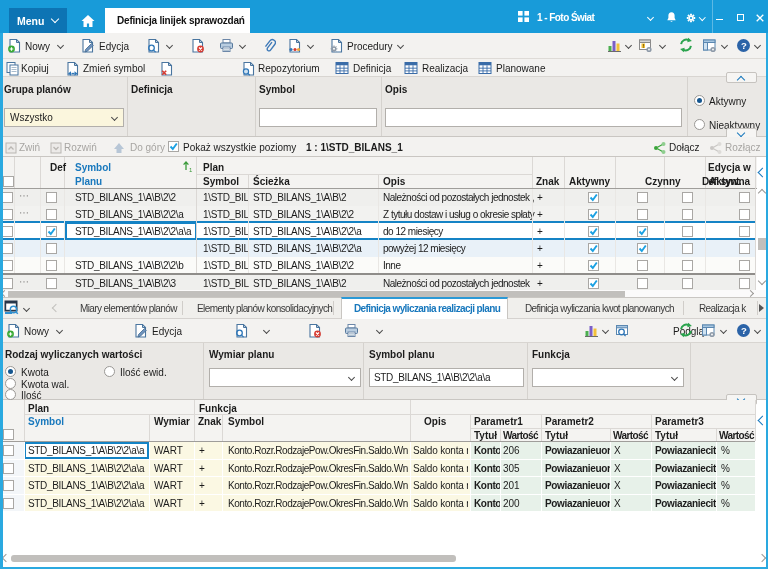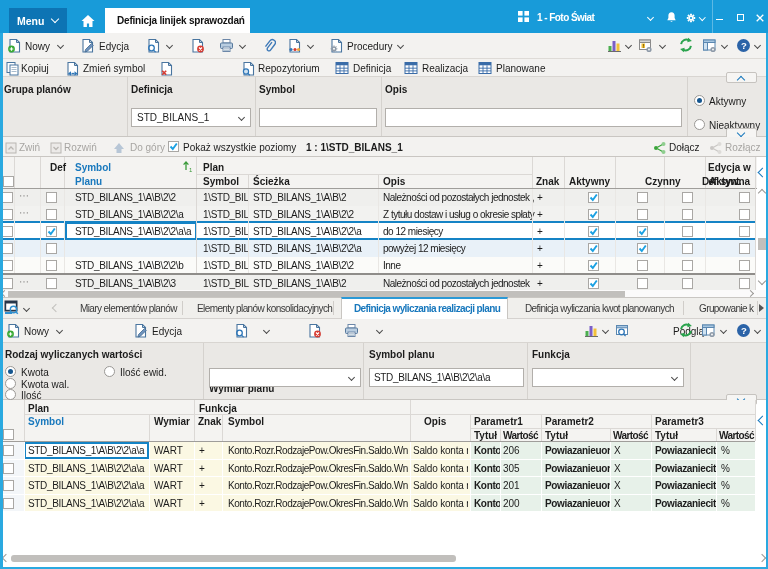--- a/index.html
+++ b/index.html
@@ -210,22 +210,22 @@
 <div class="ab" style="left:0px;top:77px;width:768px;height:60px;background:#eae8e5;"></div>
 <div class="ab" style="left:0px;top:136px;width:768px;height:1px;background:#c9c6c2"></div>
 <div class="ab" style="left:127px;top:77px;width:1px;height:59px;background:#d5d2ce"></div>
 <div class="ab" style="left:255px;top:77px;width:1px;height:59px;background:#d5d2ce"></div>
 <div class="ab" style="left:381px;top:77px;width:1px;height:59px;background:#d5d2ce"></div>
 <div class="ab" style="left:687px;top:77px;width:1px;height:59px;background:#d5d2ce"></div>
 <div class="ab b" style="left:4px;top:84px;white-space:nowrap;">Grupa planów</div>
 <div class="ab b" style="left:131px;top:84px;white-space:nowrap;">Definicja</div>
 <div class="ab b" style="left:259px;top:84px;white-space:nowrap;">Symbol</div>
 <div class="ab b" style="left:385px;top:84px;white-space:nowrap;">Opis</div>
-<div class="ab" style="left:131px;top:108px;width:120px;height:19px;background:#fff;border:1px solid #b2afab;box-sizing:border-box">
-      <div style="position:absolute;left:5px;top:3px;white-space:nowrap">STD_BILANS_1</div>
+<div class="ab" style="left:4px;top:108px;width:120px;height:19px;background:#fbf6dd;border:1px solid #b2afab;box-sizing:border-box">
+      <div style="position:absolute;left:5px;top:3px;white-space:nowrap">Wszystko</div>
       <div style="position:absolute;right:6px;top:6px">
         <span style="display:block;width:4px;height:4px;border-right:1.2px solid #4b4b4b;border-bottom:1.2px solid #4b4b4b;transform:rotate(45deg);position:relative;top:0px"></span>
       </div>
     </div>
 <div class="ab" style="left:259px;top:108px;width:118px;height:19px;background:#fff;border:1px solid #b2afab;box-sizing:border-box"></div>
 <div class="ab" style="left:385px;top:108px;width:297px;height:19px;background:#fff;border:1px solid #b2afab;box-sizing:border-box"></div>
 <div class="ab" style="left:694px;top:95px;width:11px;height:11px;border-radius:50%;background:#fff;border:1px solid #9a9895;box-sizing:border-box">
       <div style="position:absolute;left:2px;top:2px;width:5px;height:5px;border-radius:50%;background:#15568f"></div>
     </div>
 <div class="ab" style="left:709px;top:96px;white-space:nowrap;">Aktywny</div>
@@ -475,21 +475,21 @@
     </div>
 <div class="ab" style="left:182px;top:301px;width:1px;height:14px;background:#d0cdc9"></div>
 <div class="ab ls6" style="left:80px;top:303px;white-space:nowrap;color:#3a3a3a">Miary elementów planów</div>
 <div class="ab" style="left:333px;top:301px;width:1px;height:14px;background:#d0cdc9"></div>
 <div class="ab ls6" style="left:197px;top:303px;white-space:nowrap;color:#3a3a3a">Elementy planów konsolidacyjnych</div>
 <div class="ab" style="left:341px;top:297px;width:167px;height:22px;background:#fff;border-top:2px solid #2b99d6;border-left:1px solid #c9c6c2;border-right:1px solid #c9c6c2;box-sizing:border-box"></div>
 <div class="ab b blue ls6" style="left:354px;top:303px;white-space:nowrap;">Definicja wyliczania realizacji planu</div>
 <div class="ab" style="left:683px;top:301px;width:1px;height:14px;background:#d0cdc9"></div>
 <div class="ab ls6" style="left:525px;top:303px;white-space:nowrap;color:#3a3a3a">Definicja wyliczania kwot planowanych</div>
 <div class="ab" style="left:757px;top:301px;width:1px;height:14px;background:#d0cdc9"></div>
-<div class="ab ls6" style="left:699px;top:303px;white-space:nowrap;color:#3a3a3a">Grupowanie k</div>
+<div class="ab ls6" style="left:699px;top:303px;white-space:nowrap;color:#3a3a3a">Realizacja k</div>
 <div class="ab" style="left:759px;top:304px;width:0;height:0;border-left:5px solid #555;border-top:4px solid transparent;border-bottom:4px solid transparent"></div>
 <div class="ab" style="left:0px;top:319px;width:768px;height:24px;background:#f3f2f0;"></div>
 <div class="ab" style="left:0px;top:342px;width:768px;height:1px;background:#d8d5d1"></div>
 <div class="ab" style="left:6px;top:323px;line-height:0"><svg width="15" height="15" viewBox="0 0 15 15">
         <path d="M3 1.5h6.5l3 3V14H3z" fill="#fff" stroke="#49759f" stroke-width="1.1"></path>
         <path d="M9.5 1.5v3h3" fill="none" stroke="#49759f"></path>
         <circle cx="4.5" cy="11" r="3.4" fill="#39a935"></circle>
         <path d="M4.5 9.2v3.6M2.7 11h3.6" stroke="#fff" stroke-width="1.2"></path>
       </svg></div>
 <div class="ab" style="left:24px;top:326px;white-space:nowrap;">Nowy</div>
@@ -575,21 +575,21 @@
 <div class="ab" style="left:5px;top:366px;width:11px;height:11px;border-radius:50%;background:#fff;border:1px solid #9a9895;box-sizing:border-box">
       <div style="position:absolute;left:2px;top:2px;width:5px;height:5px;border-radius:50%;background:#15568f"></div>
     </div>
 <div class="ab" style="left:21px;top:367px;white-space:nowrap;">Kwota</div>
 <div class="ab" style="left:104px;top:366px;width:11px;height:11px;border-radius:50%;background:#fff;border:1px solid #9a9895;box-sizing:border-box"></div>
 <div class="ab" style="left:120px;top:367px;white-space:nowrap;">Ilość ewid.</div>
 <div class="ab" style="left:5px;top:378px;width:11px;height:11px;border-radius:50%;background:#fff;border:1px solid #9a9895;box-sizing:border-box"></div>
 <div class="ab" style="left:21px;top:379px;white-space:nowrap;">Kwota wal.</div>
 <div class="ab" style="left:5px;top:389px;width:11px;height:11px;border-radius:50%;background:#fff;border:1px solid #9a9895;box-sizing:border-box"></div>
 <div class="ab" style="left:21px;top:390px;white-space:nowrap;">Ilość</div>
-<div class="ab b" style="left:209px;top:349px;white-space:nowrap;margin-top:34px;">Wymiar planu</div>
+<div class="ab b" style="left:209px;top:349px;white-space:nowrap;">Wymiar planu</div>
 <div class="ab" style="left:209px;top:368px;width:152px;height:19px;background:#fff;border:1px solid #b2afab;box-sizing:border-box">
       <div style="position:absolute;left:5px;top:3px;white-space:nowrap"></div>
       <div style="position:absolute;right:6px;top:6px">
         <span style="display:block;width:4px;height:4px;border-right:1.2px solid #4b4b4b;border-bottom:1.2px solid #4b4b4b;transform:rotate(45deg);position:relative;top:0px"></span>
       </div>
     </div>
 <div class="ab b" style="left:369px;top:349px;white-space:nowrap;">Symbol planu</div>
 <div class="ab" style="left:369px;top:368px;width:155px;height:19px;background:#fff;border:1px solid #b2afab;box-sizing:border-box">
       <div style="position:absolute;left:4px;top:3px;white-space:nowrap"><span class="ls35">STD_BILANS_1\A\B\2\2\a\a</span></div>
     </div>

